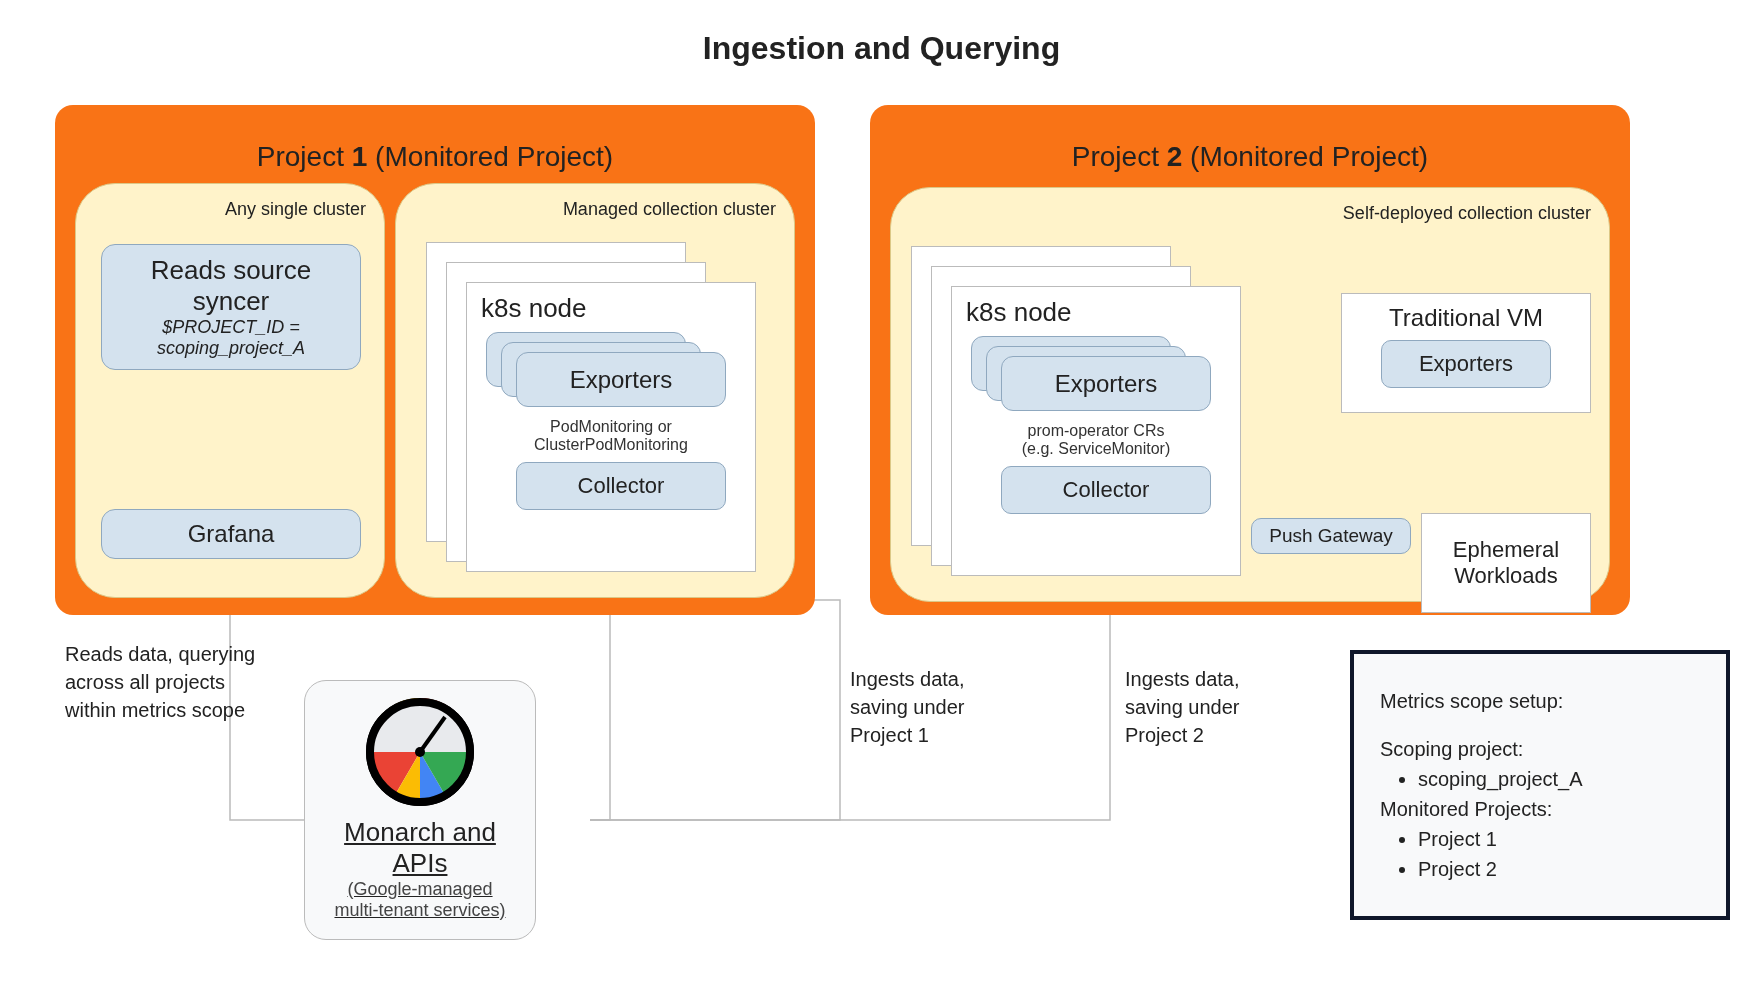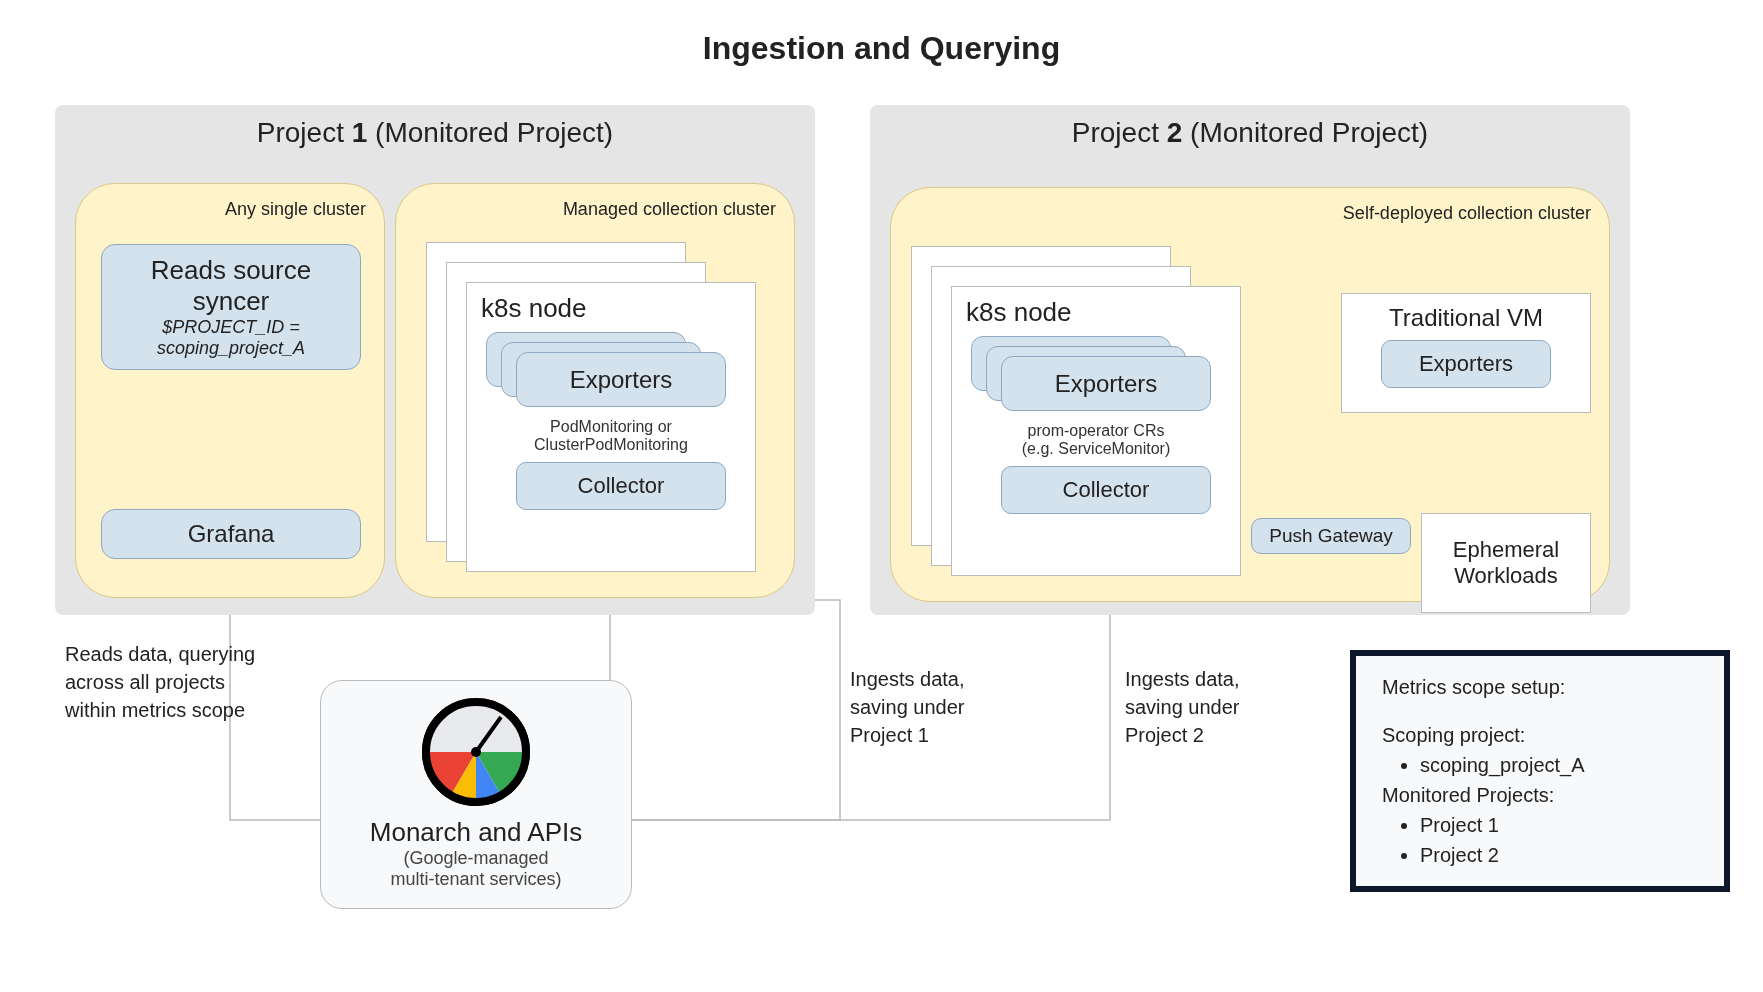--- a/index.html
+++ b/index.html
@@ -1,36 +1,36 @@
 <!DOCTYPE html>
 <html><head>
 <meta charset="utf-8">
 <style>
 * { box-sizing: border-box; margin: 0; padding: 0; }
 body { font-family: "Google Sans", "Helvetica Neue", Arial, sans-serif; background: #fff; width: 1763px; height: 992px; position: relative; color: #222; }
 .title { position: absolute; top: 30px; left: 50%; transform: translateX(-50%); font-size: 32px; font-weight: 700; }
-.project-box { position: absolute; background: #e5e5e5; border-radius: 8px; padding: 12px; }
+.project-box { position: absolute; background: #f97316; border-radius: 18px; padding: 36px; }
 .project-title { font-size: 28px; text-align: center; margin-bottom: 12px; font-weight: 400; }
 .project-title b { font-weight: 700; }
 .inner-cluster { background: #fff3ca; border: 1px solid #dcc887; border-radius: 40px; padding: 15px 18px 20px; position: absolute; }
 .cluster-title { font-size: 18px; text-align: right; font-weight: 400; margin-bottom: 10px; }
 .blue-chip { background: #d4e2ee; border: 1px solid #8fa8bf; border-radius: 14px; text-align: center; padding: 10px 14px; position: absolute; font-size: 24px; }
 .blue-chip.sm { font-size: 22px; border-radius: 10px; }
 .blue-chip .small { font-size: 18px; font-style: italic; display: block; }
 .k8s-stack { position: absolute; }
 .k8s-card { background: #fff; border: 1px solid #bbb; position: absolute; width: 260px; height: 300px; }
 .k8s-front { padding: 10px 14px; }
 .k8s-label { font-size: 26px; margin-bottom: 8px; }
 .stacked-chip-group { position: relative; height: 70px; margin-bottom: 6px; }
 .chip-shadow { position: absolute; background: #d4e2ee; border: 1px solid #8fa8bf; border-radius: 12px; height: 55px; }
 .subtext { font-size: 16px; text-align: center; color: #333; }
 .white-box { background: #fff; border: 1px solid #bbb; position: absolute; padding: 10px 14px; text-align: center; margin-top: 40px; }
 .white-box .lbl { font-size: 24px; }
 .annotation { position: absolute; font-size: 20px; color: #222; line-height: 1.4; }
-.info-box { position: absolute; background: #f8f9fa; border: 6px solid #0f172a; padding: 16px 26px; font-size: 20px; line-height: 1.5; }
+.info-box { position: absolute; background: #f8f9fa; border: 4px solid #0f172a; padding: 32px 26px; font-size: 20px; line-height: 1.5; }
 .info-box ul { margin-left: 38px; }
 .monarch-box { position: absolute; background: #f8f9fa; border: 1px solid #bbb; border-radius: 22px; text-align: center; padding: 16px 20px 18px; }
 .monarch-label { font-size: 26px; margin-top: 6px; }
 .monarch-sub { font-size: 18px; color: #444; }
 svg.connectors { position: absolute; top: 0; left: 0; width: 1763px; height: 992px; pointer-events: none; }
 </style>
 </head>
 <body>
 
 <div class="title">Ingestion and Querying</div>
@@ -143,21 +143,21 @@
   <span>Ingests data,</span><br>
   <span>saving under</span><br>
   <span>Project 1</span>
 </div>
 <div class="annotation" style="left:1125px; top:665px;">
   <span>Ingests data,</span><br>
   <span>saving under</span><br>
   <span>Project 2</span>
 </div>
 
-<div class="monarch-box" style="left:320px; top:680px; width:312px;">
+<div class="monarch-box" style="left:304px; top:680px; width:232px;text-decoration:underline;">
   <svg width="110" height="110" viewBox="0 0 110 110">
     <circle cx="55" cy="55" r="50" fill="none" stroke="#000" stroke-width="8"></circle>
     <path d="M55 5 A50 50 0 0 1 102 40" fill="none" stroke="#ea4335" stroke-width="8"></path>
     <path d="M55 5 A50 50 0 0 0 8 40" fill="none" stroke="#fbbc04" stroke-width="8"></path>
     <path d="M5 55 A50 50 0 0 1 55 5" fill="#e8eaed" stroke="none"></path>
     <path d="M55 55 L5 55 A50 50 0 0 0 30 98 Z" fill="#ea4335"></path>
     <path d="M55 55 L30 98 A50 50 0 0 0 55 105 Z" fill="#fbbc04"></path>
     <path d="M55 55 L55 105 A50 50 0 0 0 80 98 Z" fill="#4285f4"></path>
     <path d="M55 55 L80 98 A50 50 0 0 0 105 55 Z" fill="#34a853"></path>
     <path d="M55 55 L105 55 A50 50 0 0 0 55 5 L55 55 Z" fill="#e8eaed"></path>

